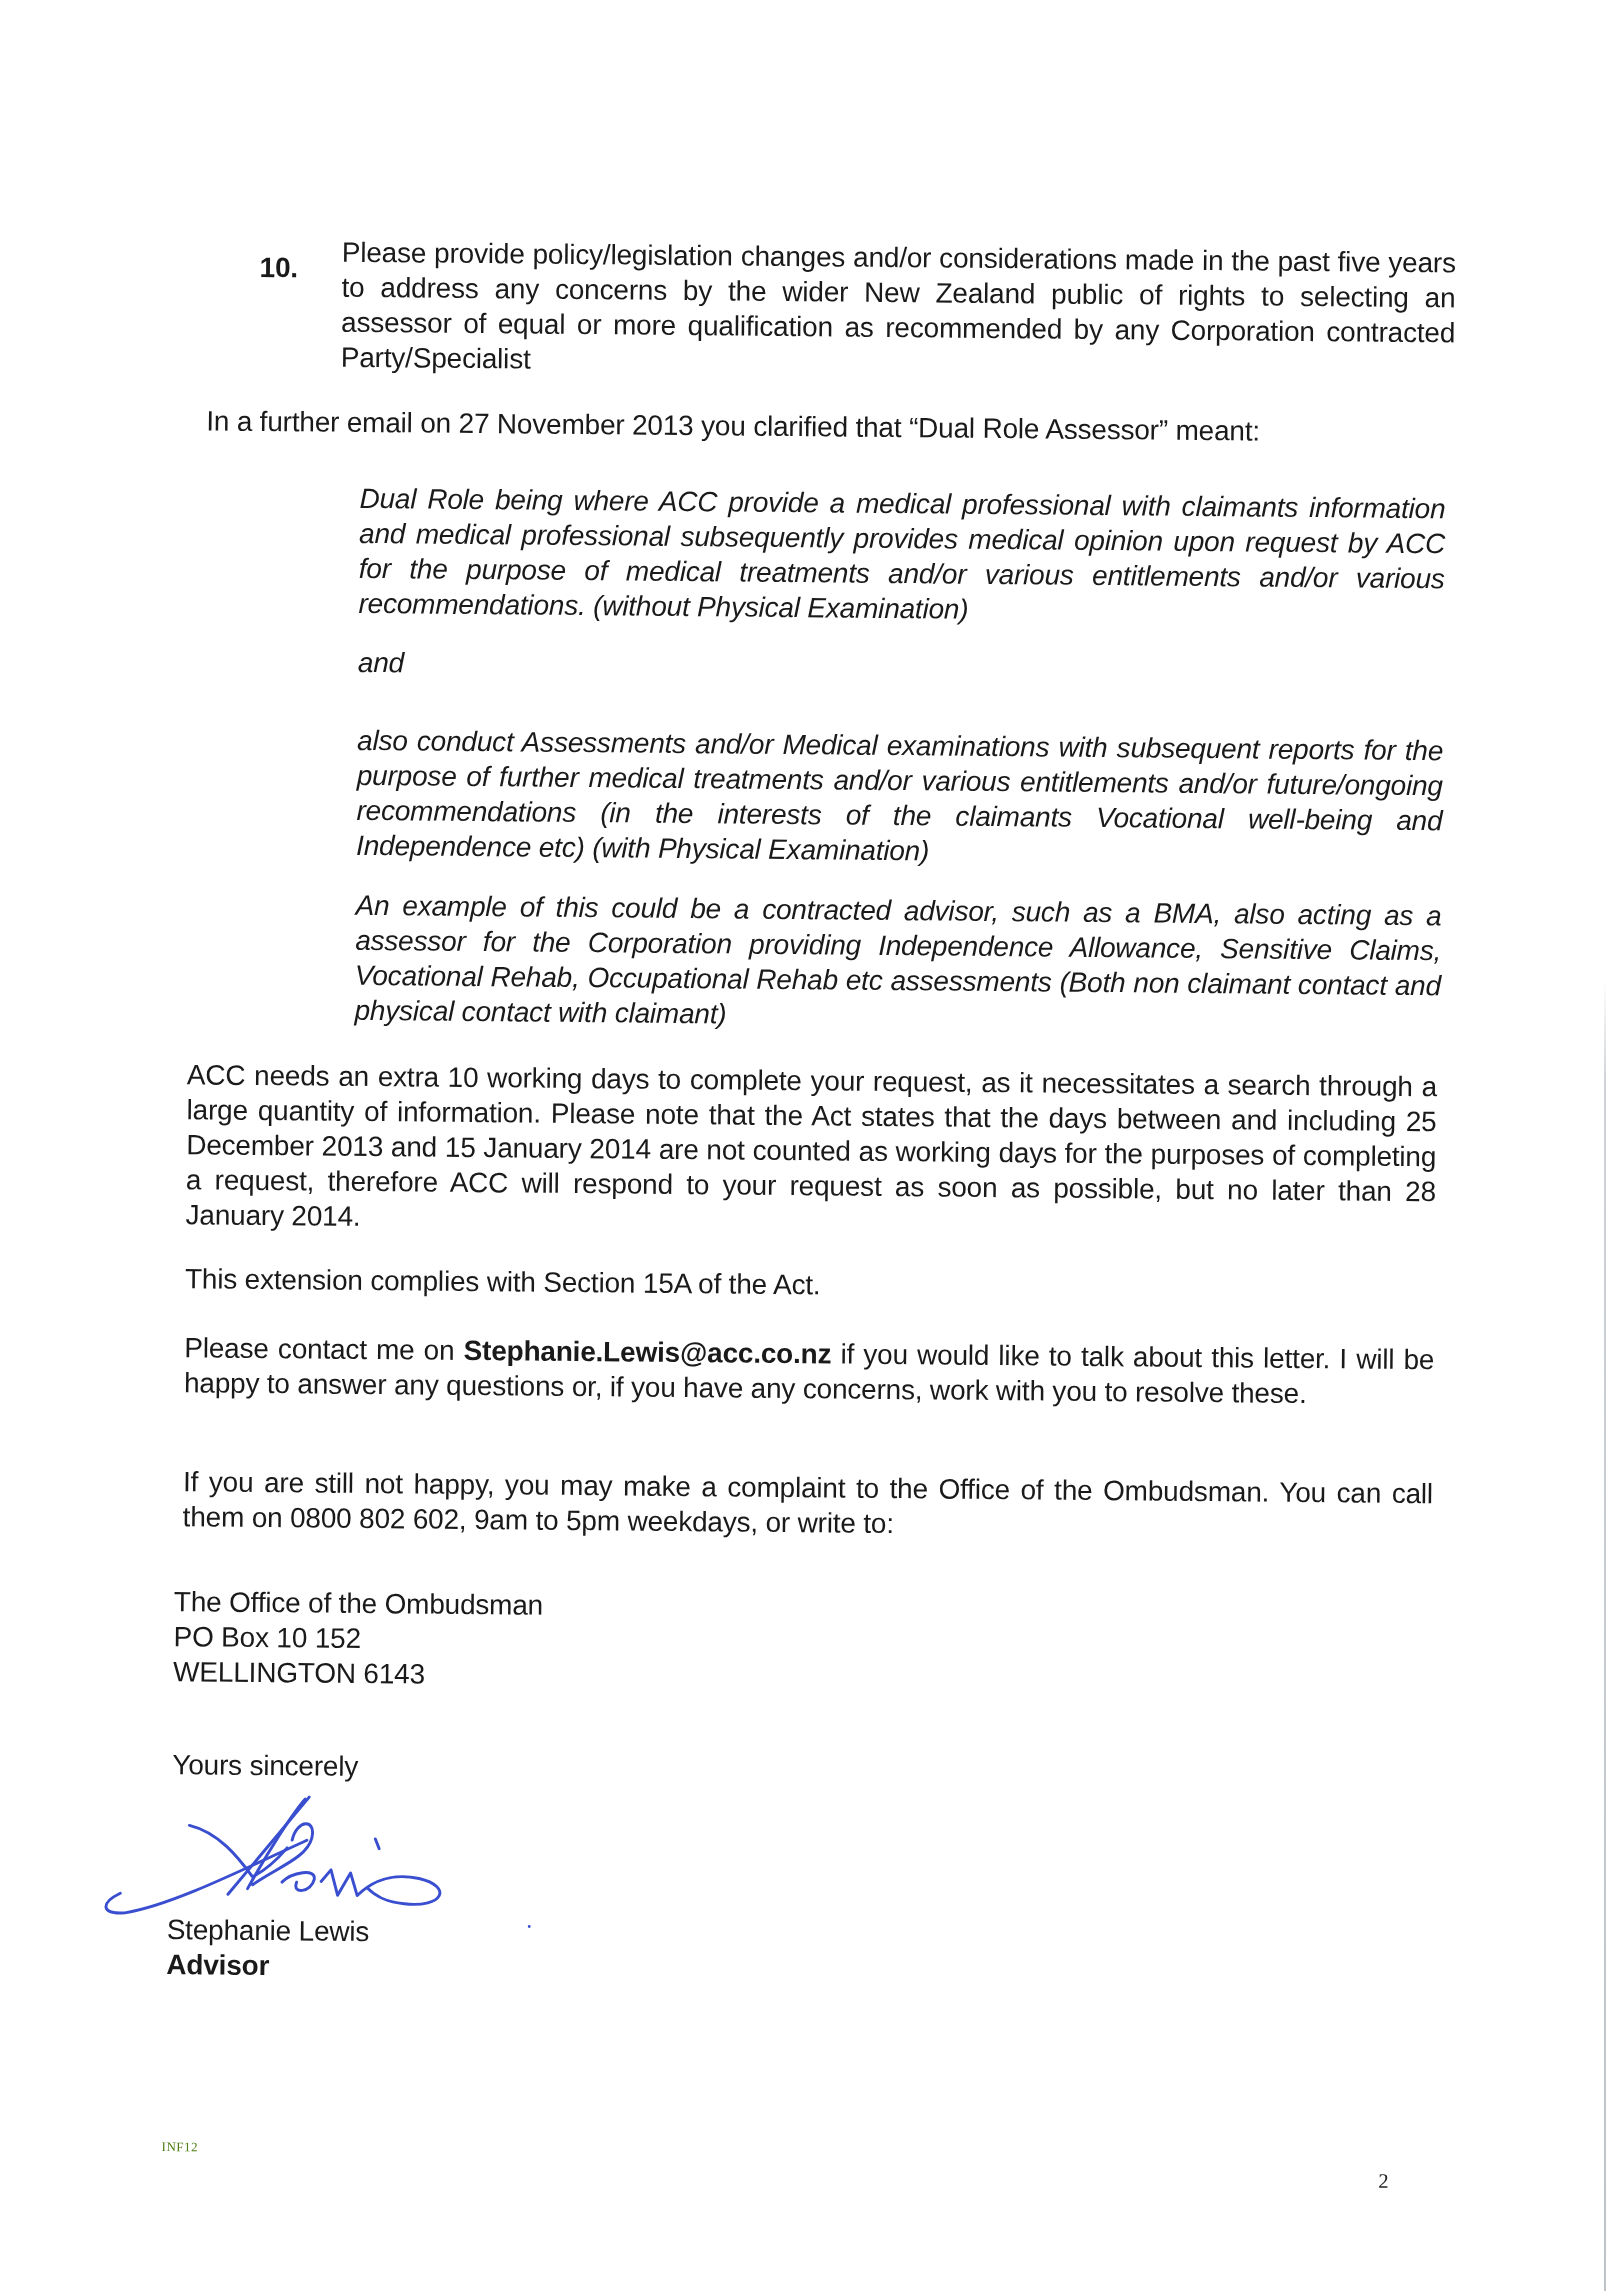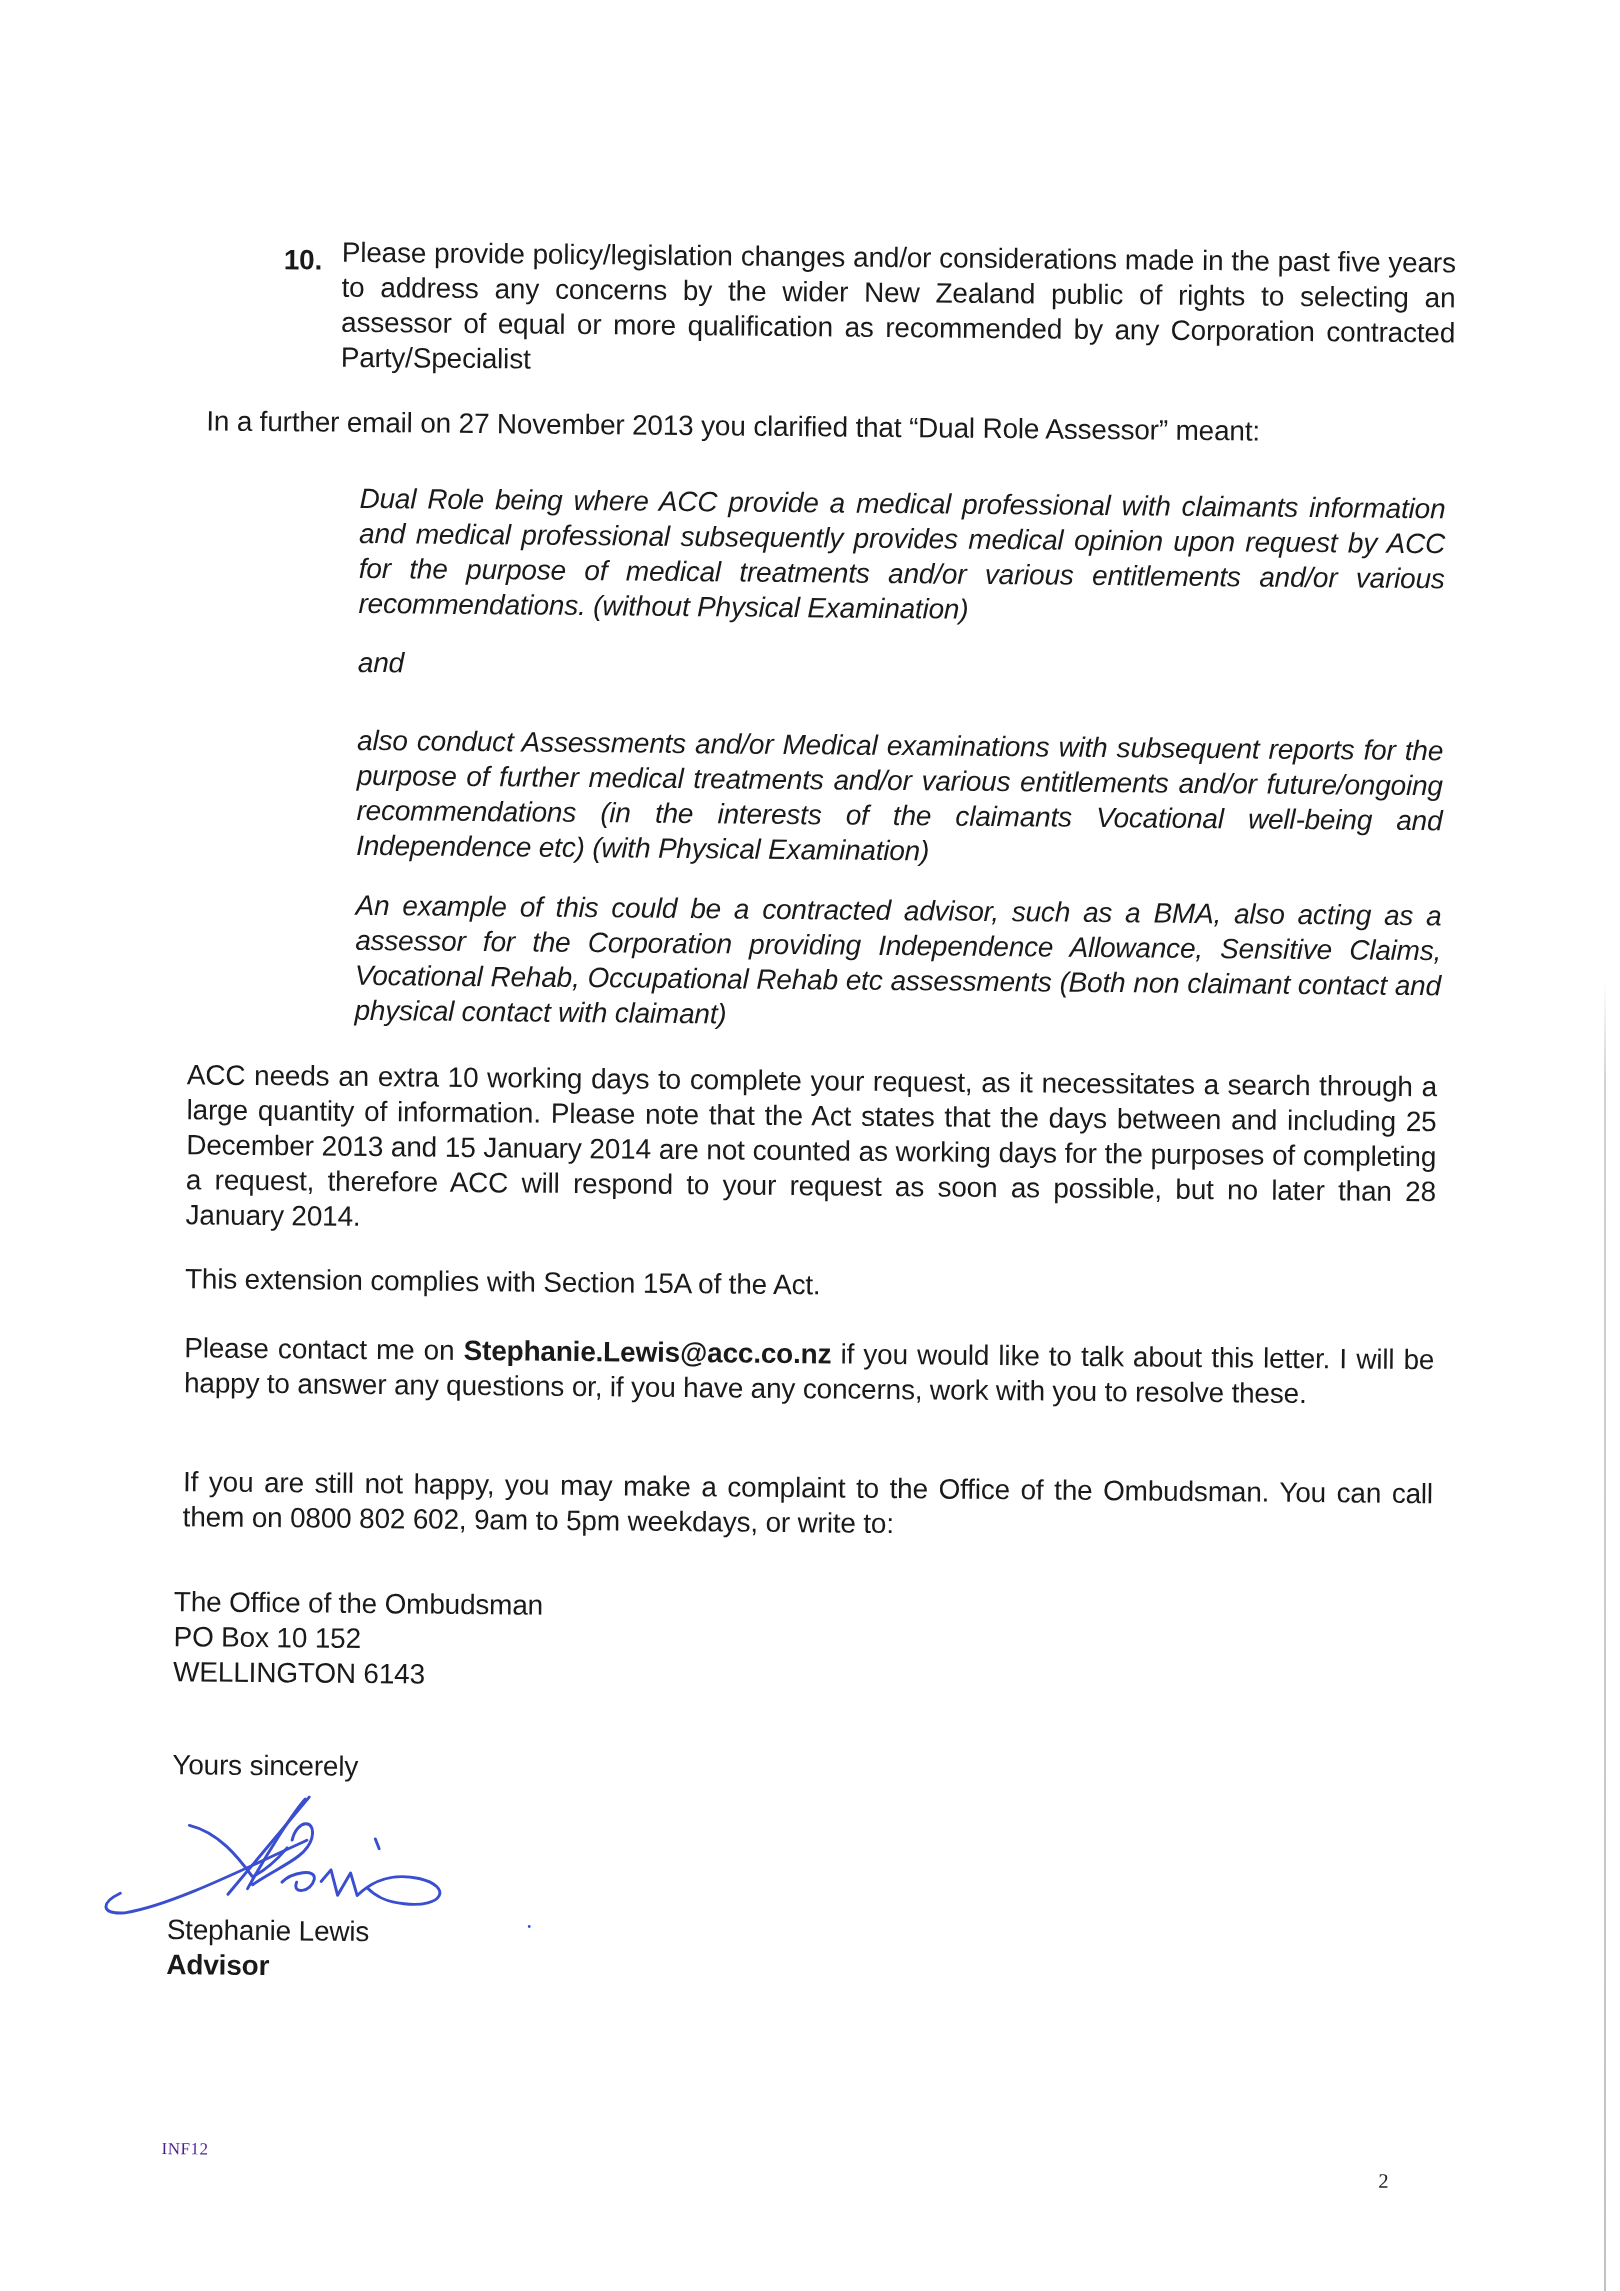--- a/index.html
+++ b/index.html
@@ -28,23 +28,22 @@
       font-size: 28px;
       line-height: 35px;
       text-align: justify;
       letter-spacing: -0.2px;
     }
     .item10 {
       left: 251px; top: 239px; width: 1196px;
     }
     .item10 .num {
       position: absolute;
-      left: 0; top: 8px;
+      left: 0; top: 16px;
       font-weight: bold;
-      margin-left: 24px;
     }
     .item10 .txt {
       margin-left: 82px;
       text-align: justify;
       text-align-last: left;
     }
     .intro {
       left: 199px; top: 409px; width: 1255px;
       text-align: left;
     }
@@ -71,22 +70,22 @@
       position: absolute;
       left: 88px; top: 1784px;
       width: 470px; height: 147px;
     }
     .sig-name { left: 174px; top: 1918px; width: 392px; text-align: left; }
     .sig-title { left: 174px; top: 1953px; width: 392px; text-align: left; font-weight: bold; }
     .footer-code {
       position: absolute;
       left: 171px; top: 2145px;
       font-family: "Liberation Serif", serif;
-      font-size: 17px;
-      color: #4c1d95;
+      font-size: 13px;
+      color: #4d7c0f;
       letter-spacing: 0.5px;
     }
     .page-num {
       position: absolute;
       left: 1388px; top: 2164px;
       font-family: "Liberation Serif", serif;
       font-size: 20.6px;
       color: #222;
     }
     .scan-edge {

